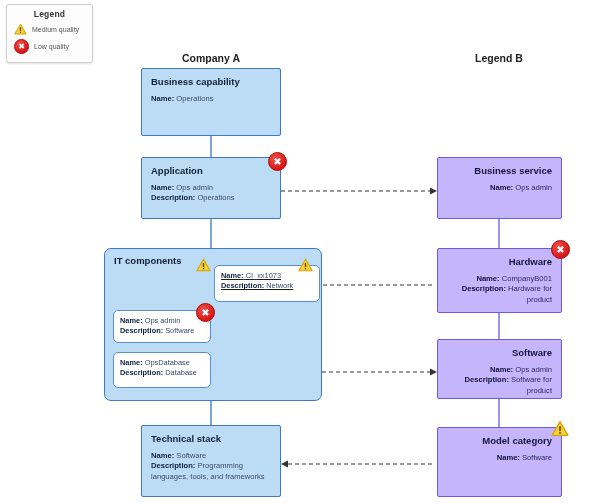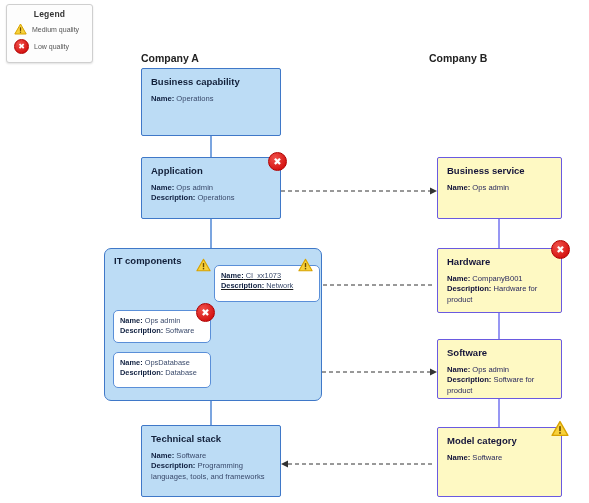--- a/index.html
+++ b/index.html
@@ -38,41 +38,41 @@
     background:radial-gradient(circle at 35% 30%,#f0504a,#cc0000);
     border:1px solid #b00000;
     display:flex;align-items:center;justify-content:center;
     color:#fff;font-size:8px;font-weight:bold;line-height:1;flex:none;
     font-family:"DejaVu Sans",sans-serif;
   }
 
   
   .col-head{
     position:absolute;font-size:10.5px;font-weight:bold;color:#222;
-    text-align:left;
+    text-align:center;
   }
 
   
   .node{
     position:absolute;box-sizing:border-box;border-radius:2px;
     padding:7px 9px;
   }
   .node .ntitle{
     font-size:9.5px;font-weight:bold;color:#12203a;margin-bottom:7px;
   }
   .node .nfield{
     font-size:7.6px;color:#3a4a6b;line-height:1.35;
   }
   .node .nfield b{color:#102040;font-weight:bold;}
 
   .blue{
     background:#bcdcf5;border:1.6px solid #3f78c8;
   }
   .purple{
-    background:#fef9c3;border:1.6px solid #6a5ae0;
+    background:#c4b5fd;border:1.6px solid #6a5ae0;text-align:right;
   }
   .purple .ntitle{color:#15153a;}
   .purple .nfield{color:#2a2a5e;}
   .purple .nfield b{color:#10103a;}
 
   
   .group{
     position:absolute;box-sizing:border-box;border-radius:7px;
     background:#bcdcf5;border:1.6px solid #3f78c8;
   }
@@ -138,21 +138,21 @@
       <span class="legend-label">Medium quality</span>
     </div>
 
     <div class="legend-row">
       <span class="err-ico">✖</span>
       <span class="legend-label">Low quality</span>
     </div>
   </div>
 
   <div class="col-head" style="left:141px;top:52px;width:140px;">Company A</div>
-  <div class="col-head" style="left:429px;top:52px;width:140px;">Company B</div>
+  <div class="col-head" style="left:429px;top:52px;width:140px;">Legend B</div>
 
   <div class="node blue" style="left:141px;top:68px;width:140px;height:68px;">
     <div class="ntitle">Business capability</div>
     <div class="nfield">
       <b>Name:</b>
       <span>Operations</span>
     </div>
   </div>
 
   <div class="node blue" style="left:141px;top:157px;width:140px;height:62px;">

